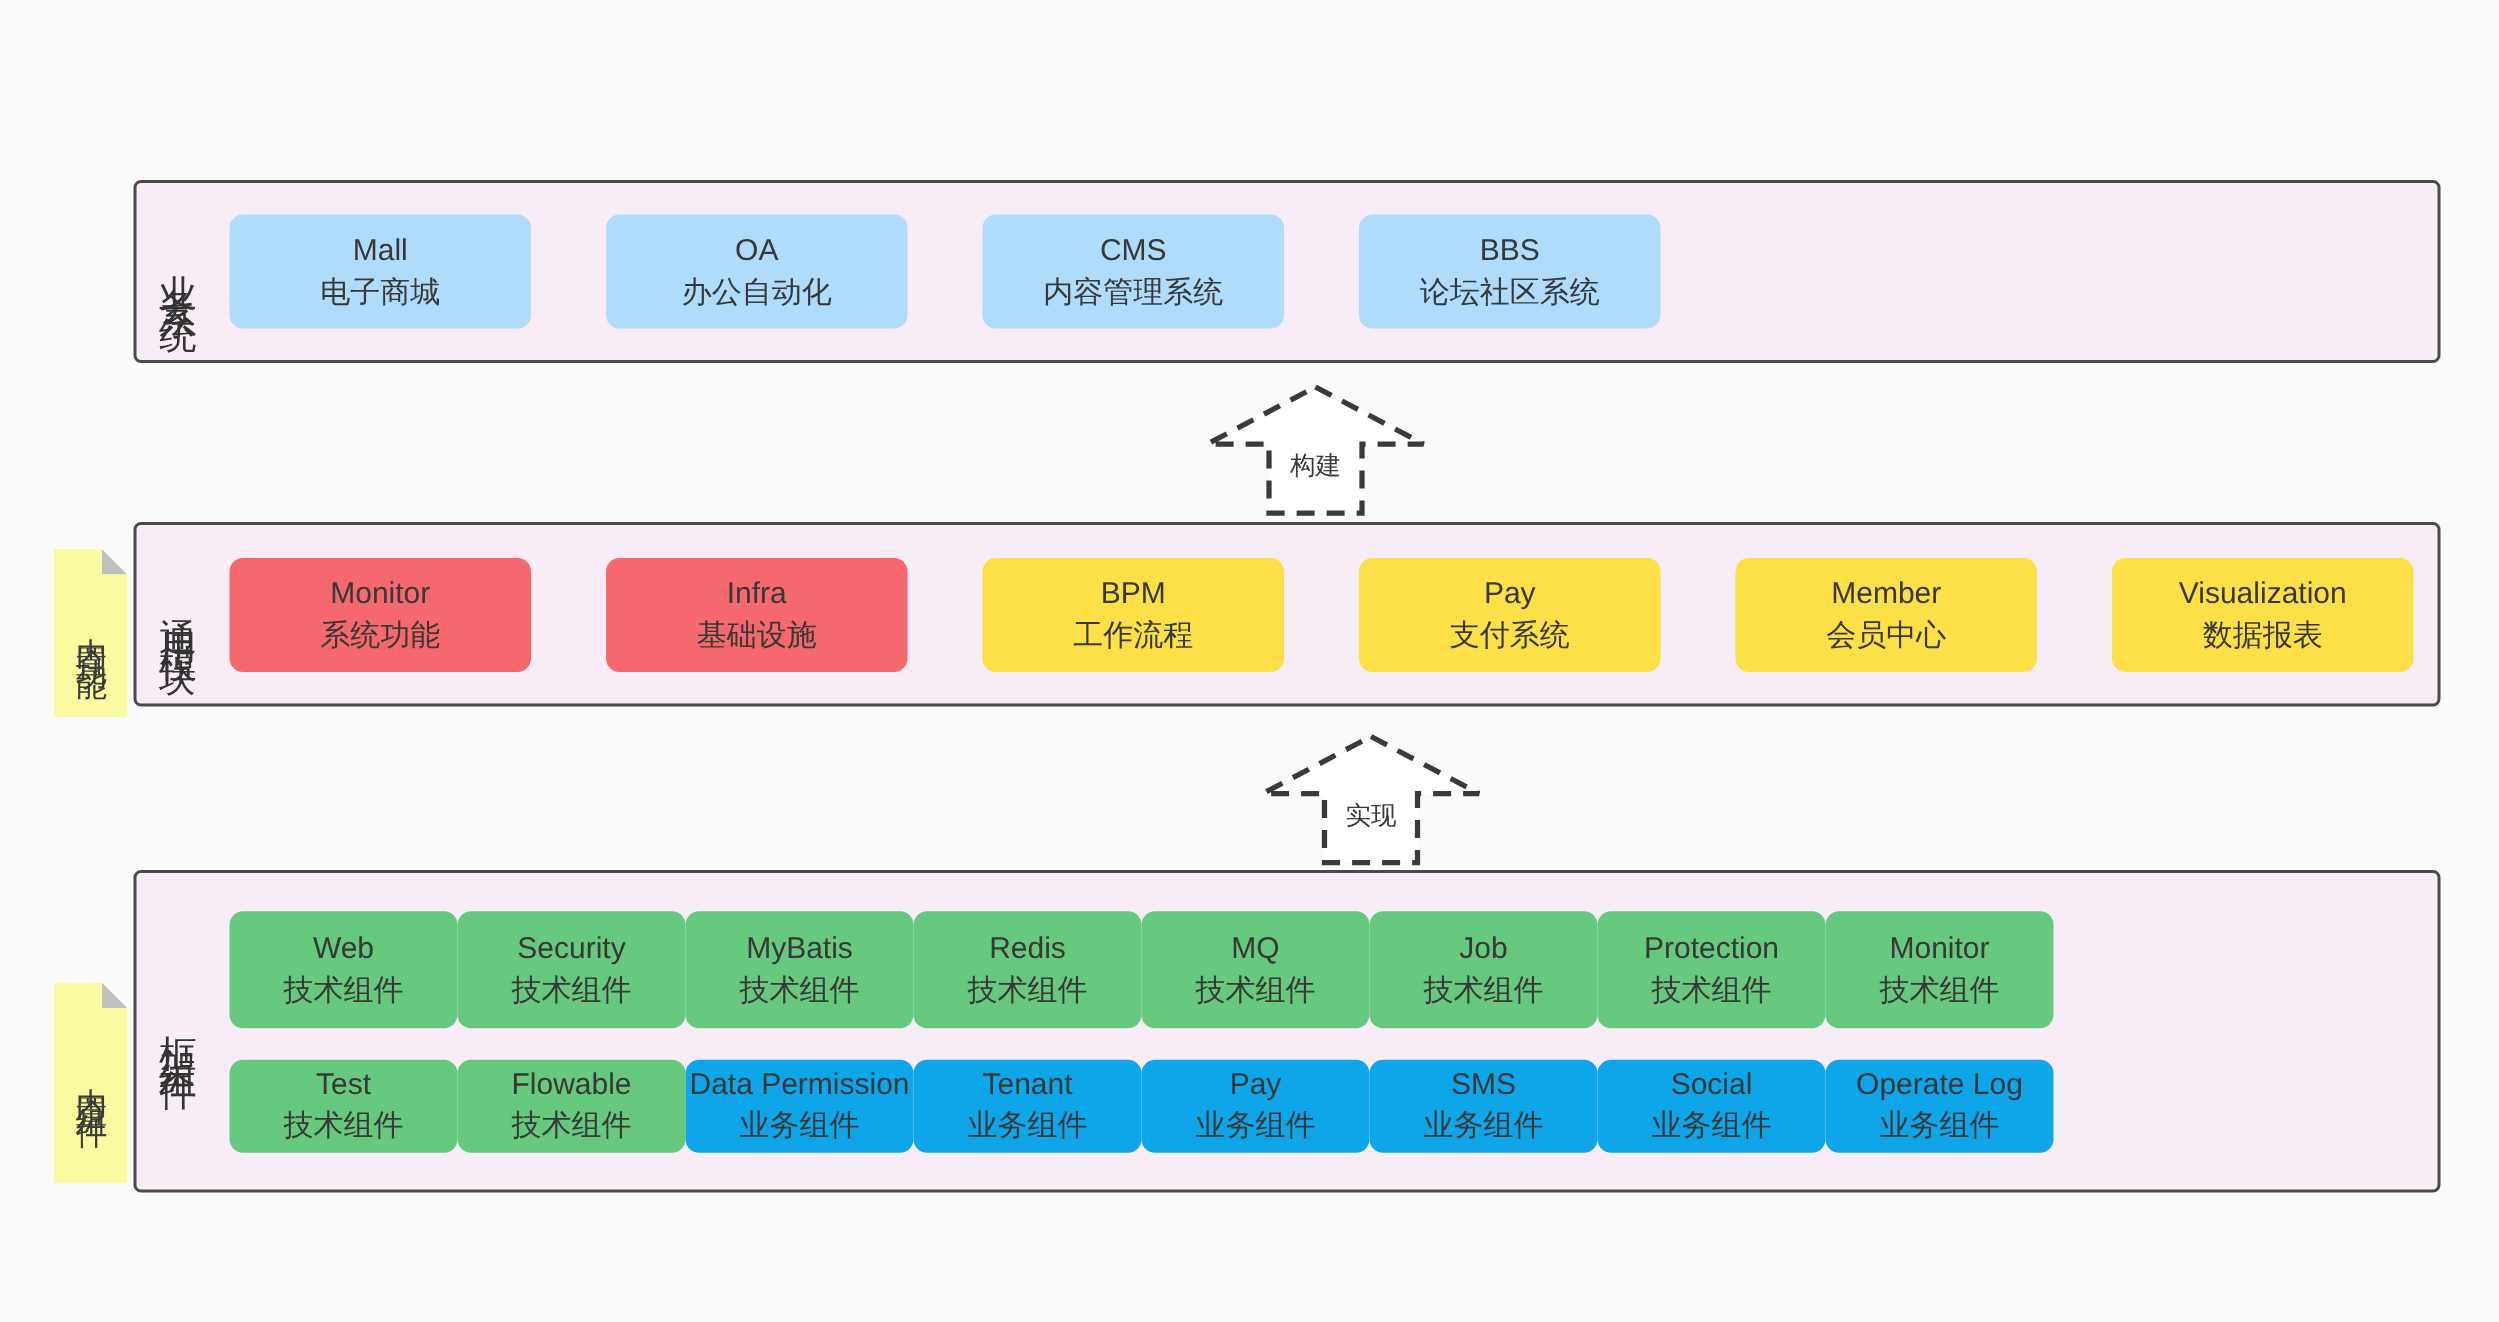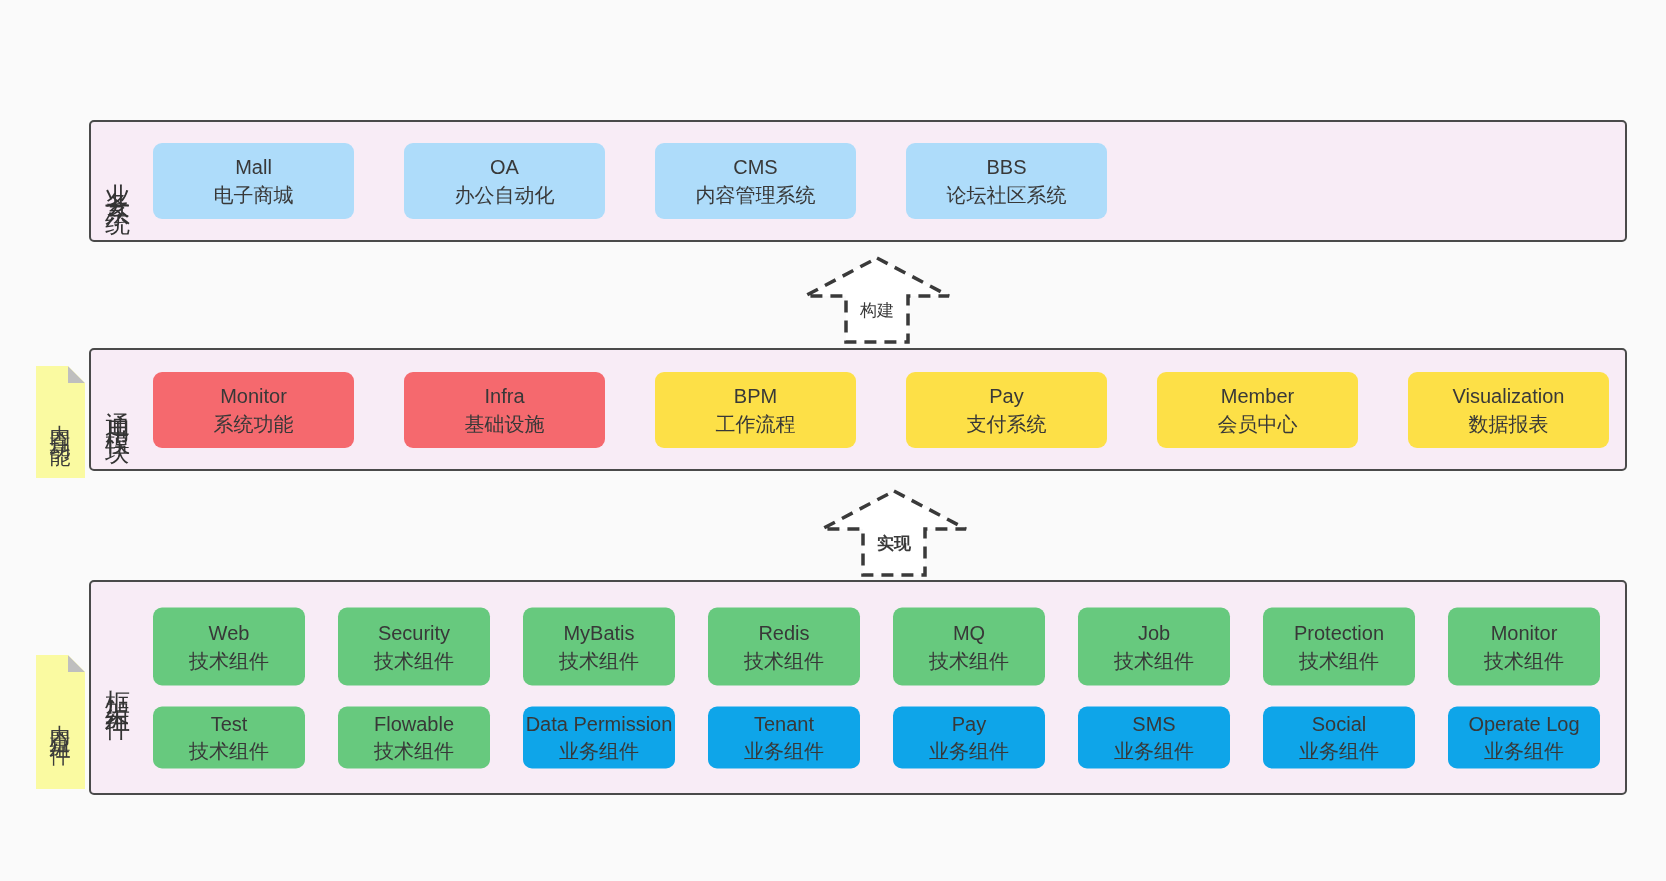--- a/index.html
+++ b/index.html
@@ -25,35 +25,35 @@
   .row1 .box-sm{height:78px;}
   .row2 .box-sm{height:62px;line-height:1.32;}
   .blue{background:#aedcfa;}
   .red{background:#f5696e;}
   .pink{background:#fde047;}
   .green{background:#67c97e;}
   .lightgreen{background:#0ea5e9;}
 
   .rows{position:absolute;left:62px;top:50%;transform:translateY(-50%);
         display:flex;flex-direction:column;gap:21px;}
-  .row{display:flex;gap:33px;}
+  .row{display:flex;}
 
   .note{position:absolute;left:36px;width:49px;background:#fafaa1;
         clip-path:polygon(0 0,calc(100% - 17px) 0,100% 17px,100% 100%,0 100%);}
   #note-modules{top:366px;height:112px;}
   #note-components{top:655px;height:134px;}
   .note-fold{position:absolute;top:0;right:0;width:17px;height:17px;background:#bfbfbf;
         clip-path:polygon(0 0,100% 100%,0 100%);}
   .note-text{position:absolute;left:50%;top:50%;transform:translate(-50%,-50%);
         writing-mode:vertical-rl;text-orientation:upright;font-size:21px;color:#3a3a3a;
         letter-spacing:7px;line-height:1;}
 
   .arrow{position:absolute;width:150px;height:90px;}
   #arrow-build{left:802px;top:255px;text-decoration:underline;}
-  #arrow-implement{left:819px;top:488px;font-weight:bold;}
+  #arrow-implement{left:839px;top:488px;}
   .arrow svg{position:absolute;left:0;top:0;}
   .arrow-label{position:absolute;left:50%;top:44px;transform:translateX(-50%);
         font-size:17px;color:#3a3a3a;background:#fff;padding:0 2px;white-space:nowrap;}
 </style>
 </head>
 <body>
 
 <div id="canvas">
 
   <div class="layer" id="layer-business">

